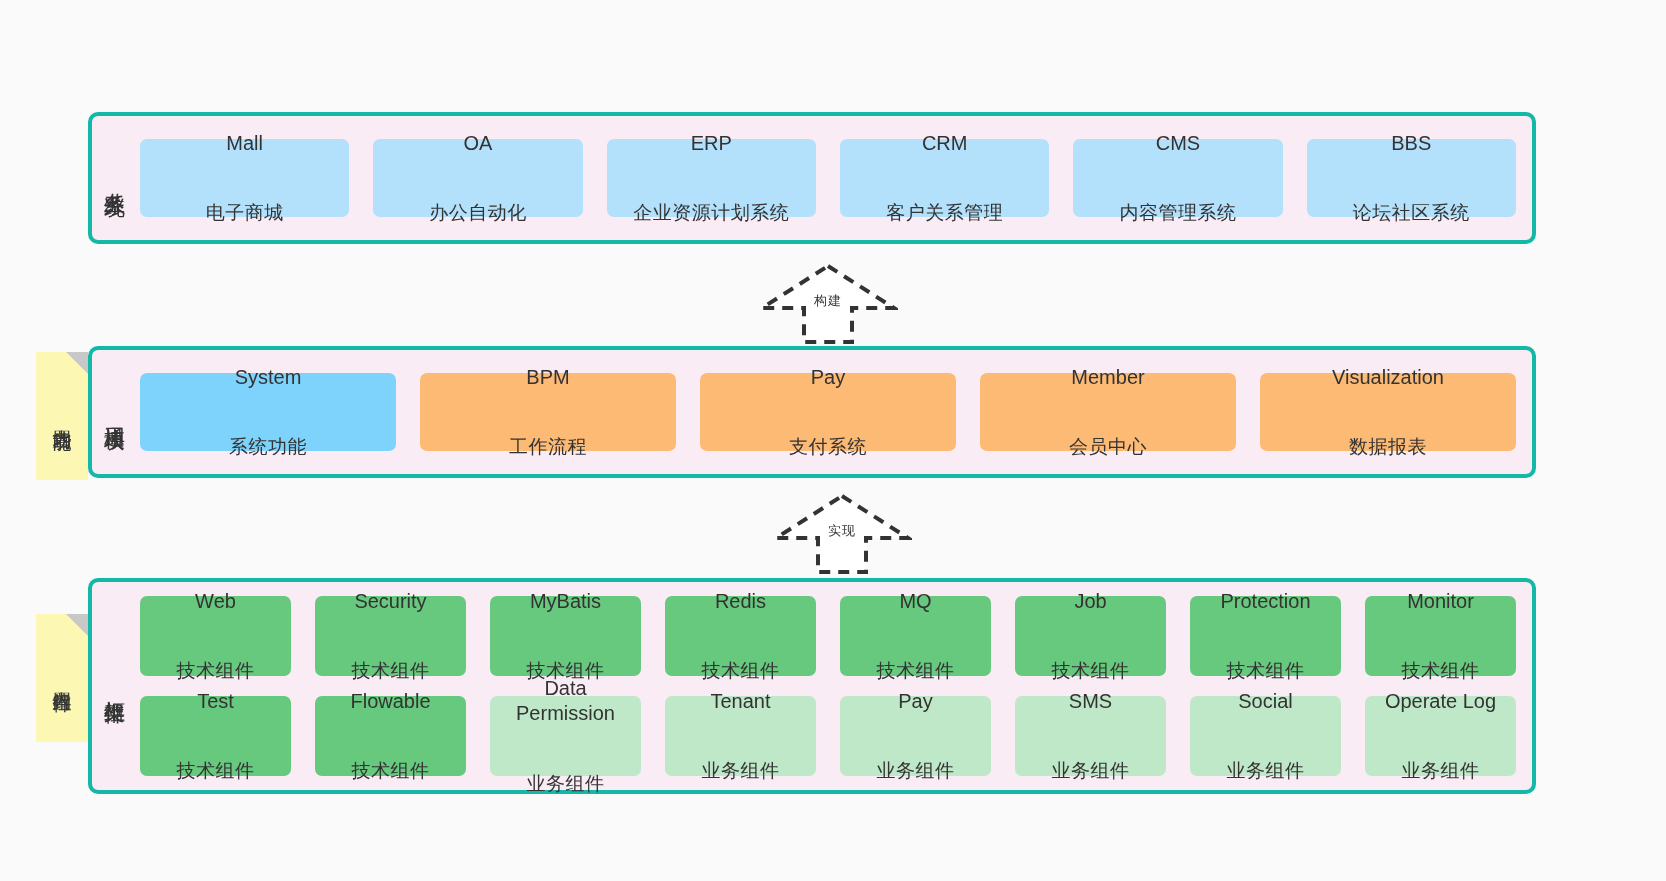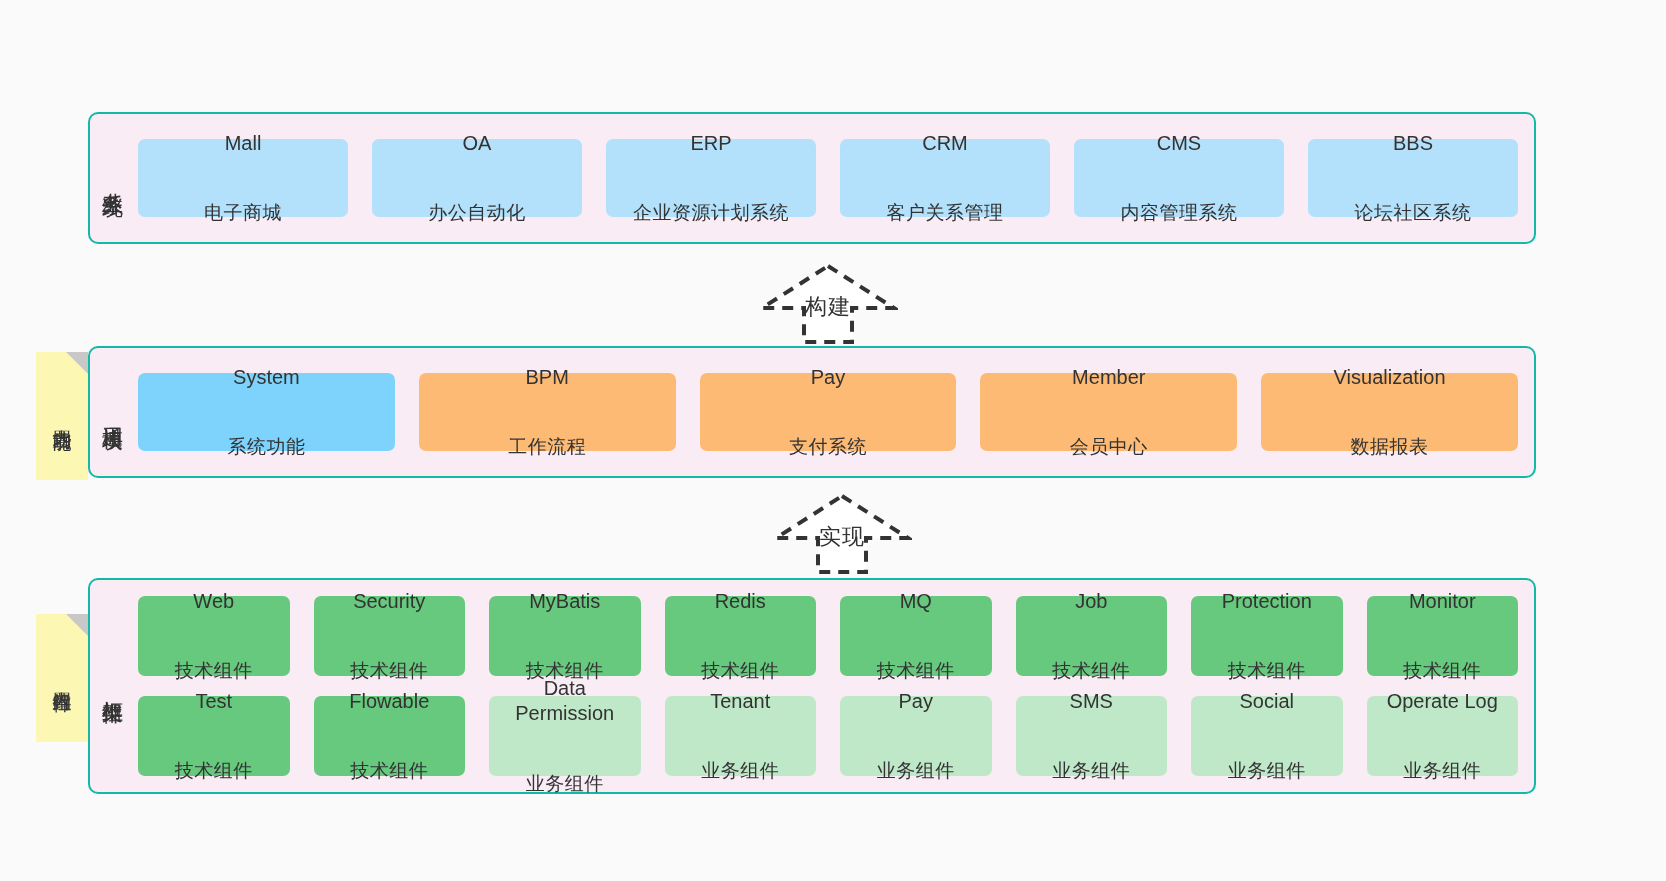--- a/index.html
+++ b/index.html
@@ -20,21 +20,21 @@
     position: relative;
     width: 1666px;
     height: 881px;
   }
 
   
   .layer {
     position: absolute;
     box-sizing: border-box;
     background: #f9ecf5;
-    border: 2px solid #14b8a6;
+    border: 4px solid #14b8a6;
     border-radius: 10px;
     display: flex;
     flex-direction: row;
     align-items: stretch;
   }
   .layer-title {
     flex: 0 0 auto;
     width: 44px;
     display: flex;
     align-items: center;
@@ -126,21 +126,21 @@
 
   
   .connector {
     position: absolute;
   }
   .connector svg { display: block; }
   .connector .conn-label {
     position: absolute;
     left: 50%;
     transform: translateX(-50%);
-    font-size: 22px;
+    font-size: 13px;
     color: #333;
     background: transparent;
     white-space: nowrap;
     letter-spacing: 1px;
     user-select: none;
   }
 </style>
 </head>
 <body>
 

